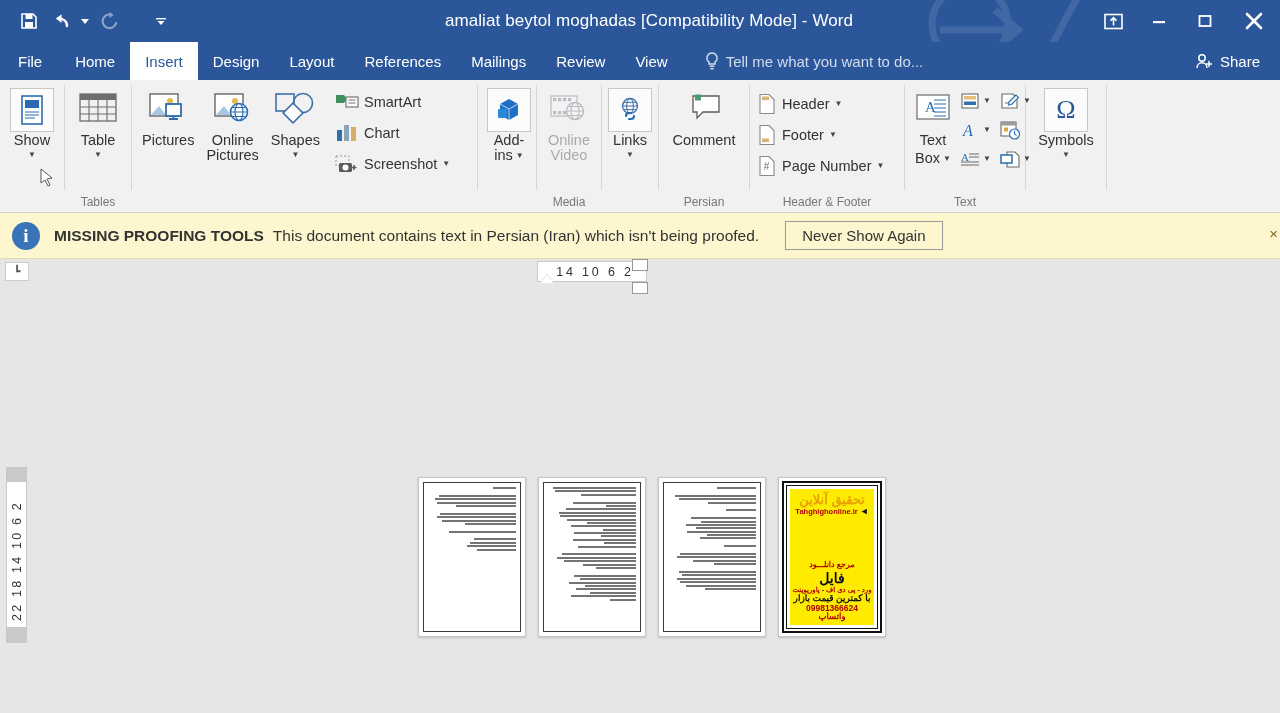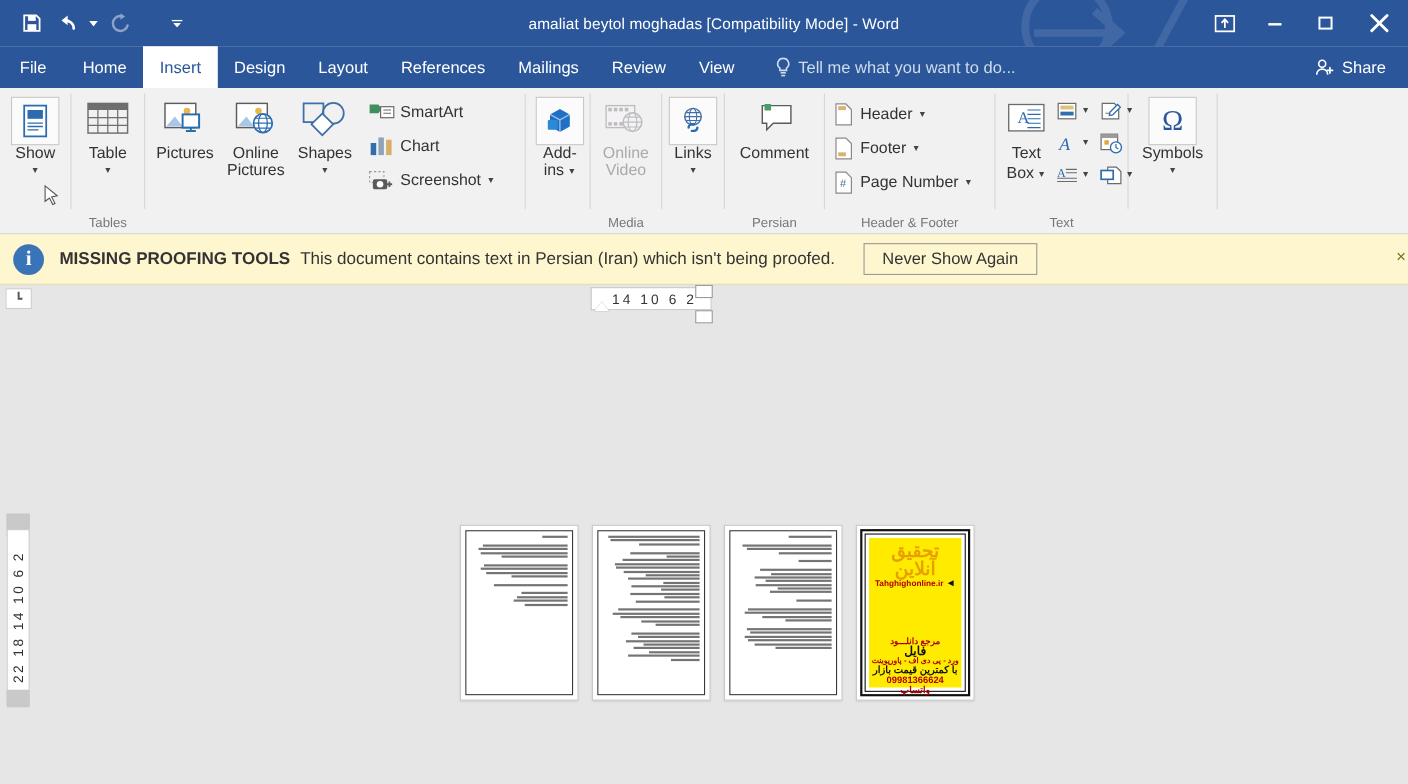--- a/index.html
+++ b/index.html
@@ -25,21 +25,21 @@
   }
   .qat-btn.disabled { opacity: 0.45; }
   .qat-caret {
     width: 14px; height: 30px;
     display: flex; align-items: center; justify-content: center;
     color: #fff; font-size: 8px;
   }
   .title-text {
     position: absolute; left: 18px; right: 0;
     text-align: center;
-    color: #ffffff; font-size: 14px;
+    color: #ffffff; font-size: 17px;
     letter-spacing: 0.1px;
     pointer-events: none;
   }
   .wincontrols {
     position: absolute; right: 0; top: 0;
     height: 42px; display: flex; align-items: center;
   }
   .wc {
     width: 46px; height: 42px;
     display: flex; align-items: center; justify-content: center;
@@ -254,24 +254,24 @@
   }
   .adfield {
     width: 100%; height: 100%;
     background: #ffeb00;
     display: flex; flex-direction: column;
     align-items: center; justify-content: space-evenly;
     padding: 3px 2px;
     text-align: center;
     direction: rtl;
   }
-  .ad-l1 { font-size: 17px; font-weight: bold; color: #e8a000; line-height: 1; letter-spacing: -0.3px; }
+  .ad-l1 { font-size: 13px; font-weight: bold; color: #e8a000; line-height: 1; letter-spacing: -0.3px; }
   .ad-l2 { font-size: 7.5px; font-weight: bold; color: #b00000; line-height: 1; direction: ltr; display: flex; align-items: center; gap: 2px; }
   .ad-l3 { font-size: 8px; font-weight: bold; color: #b00000; line-height: 1; margin-top: 44px; }
-  .ad-l4 { font-size: 11px; font-weight: bold; color: #111; line-height: 1; }
+  .ad-l4 { font-size: 14px; font-weight: bold; color: #111; line-height: 1; }
   .ad-l5 { font-size: 7px; font-weight: bold; color: #b00000; line-height: 1; }
   .ad-l6 { font-size: 9px; font-weight: bold; color: #111; line-height: 1; }
   .ad-l7 { font-size: 8.5px; font-weight: bold; color: #b00000; line-height: 1; }
   .arrow-blk { color: #111; font-size: 9px; }
 
   
   .left-nub {
     position: absolute; left: 6px;
     width: 21px; height: 16px; background: #c9c9c9;
   }

